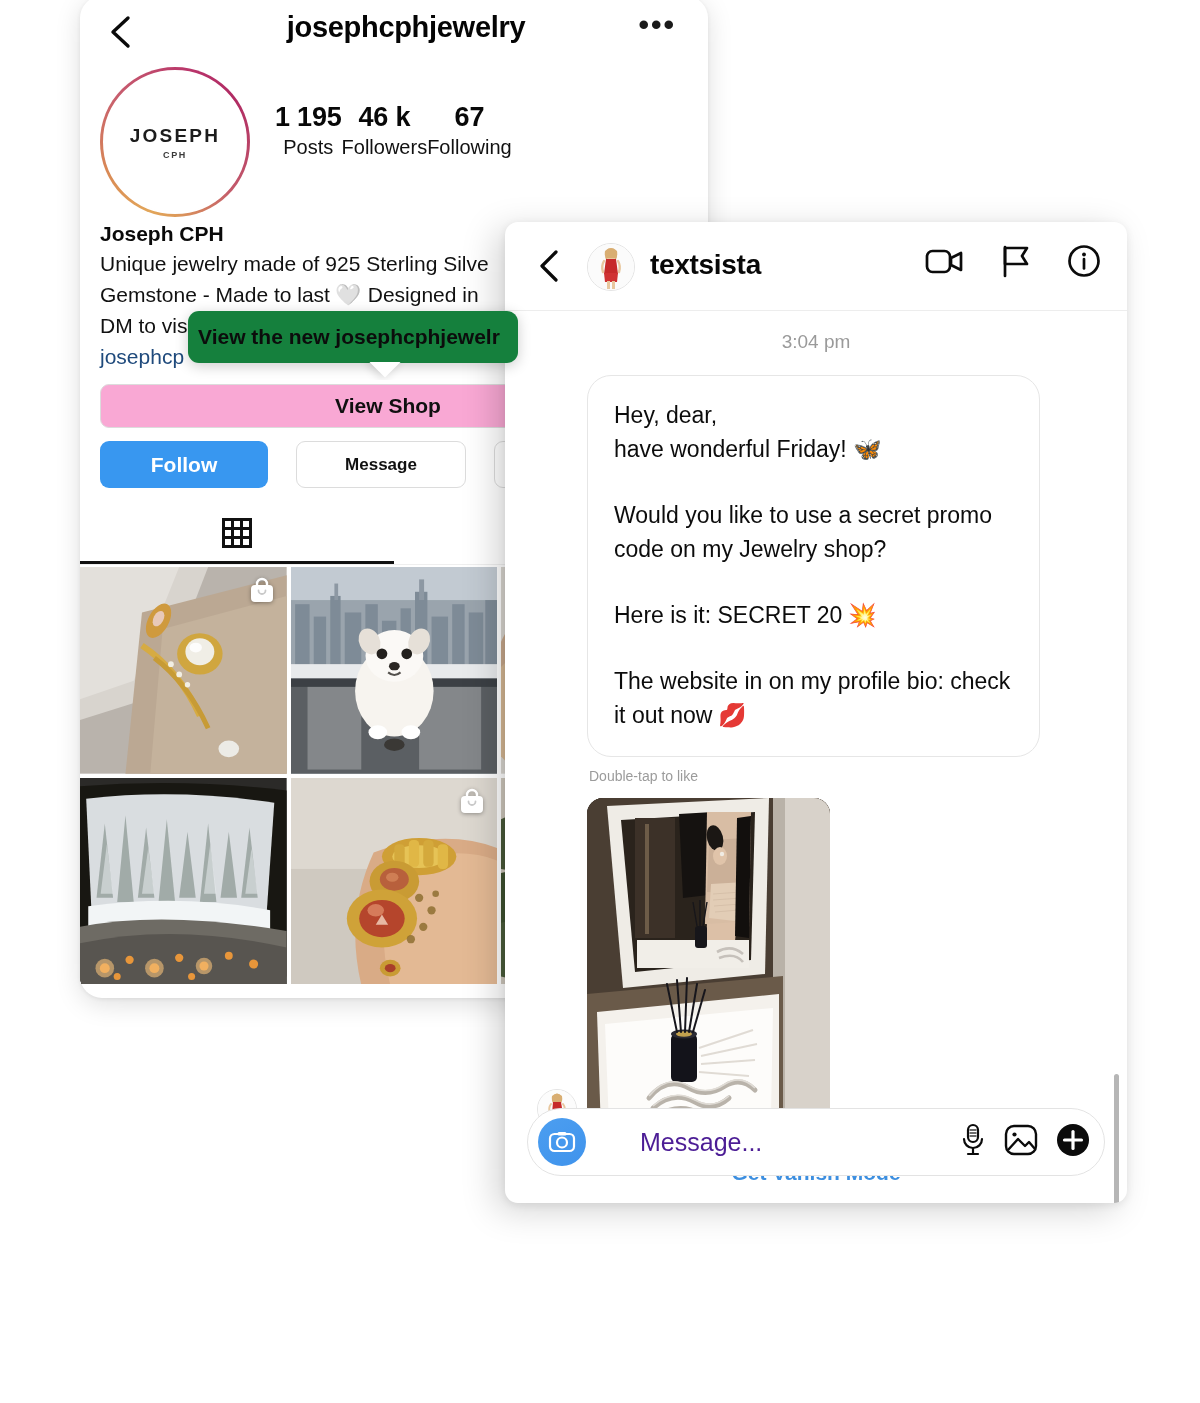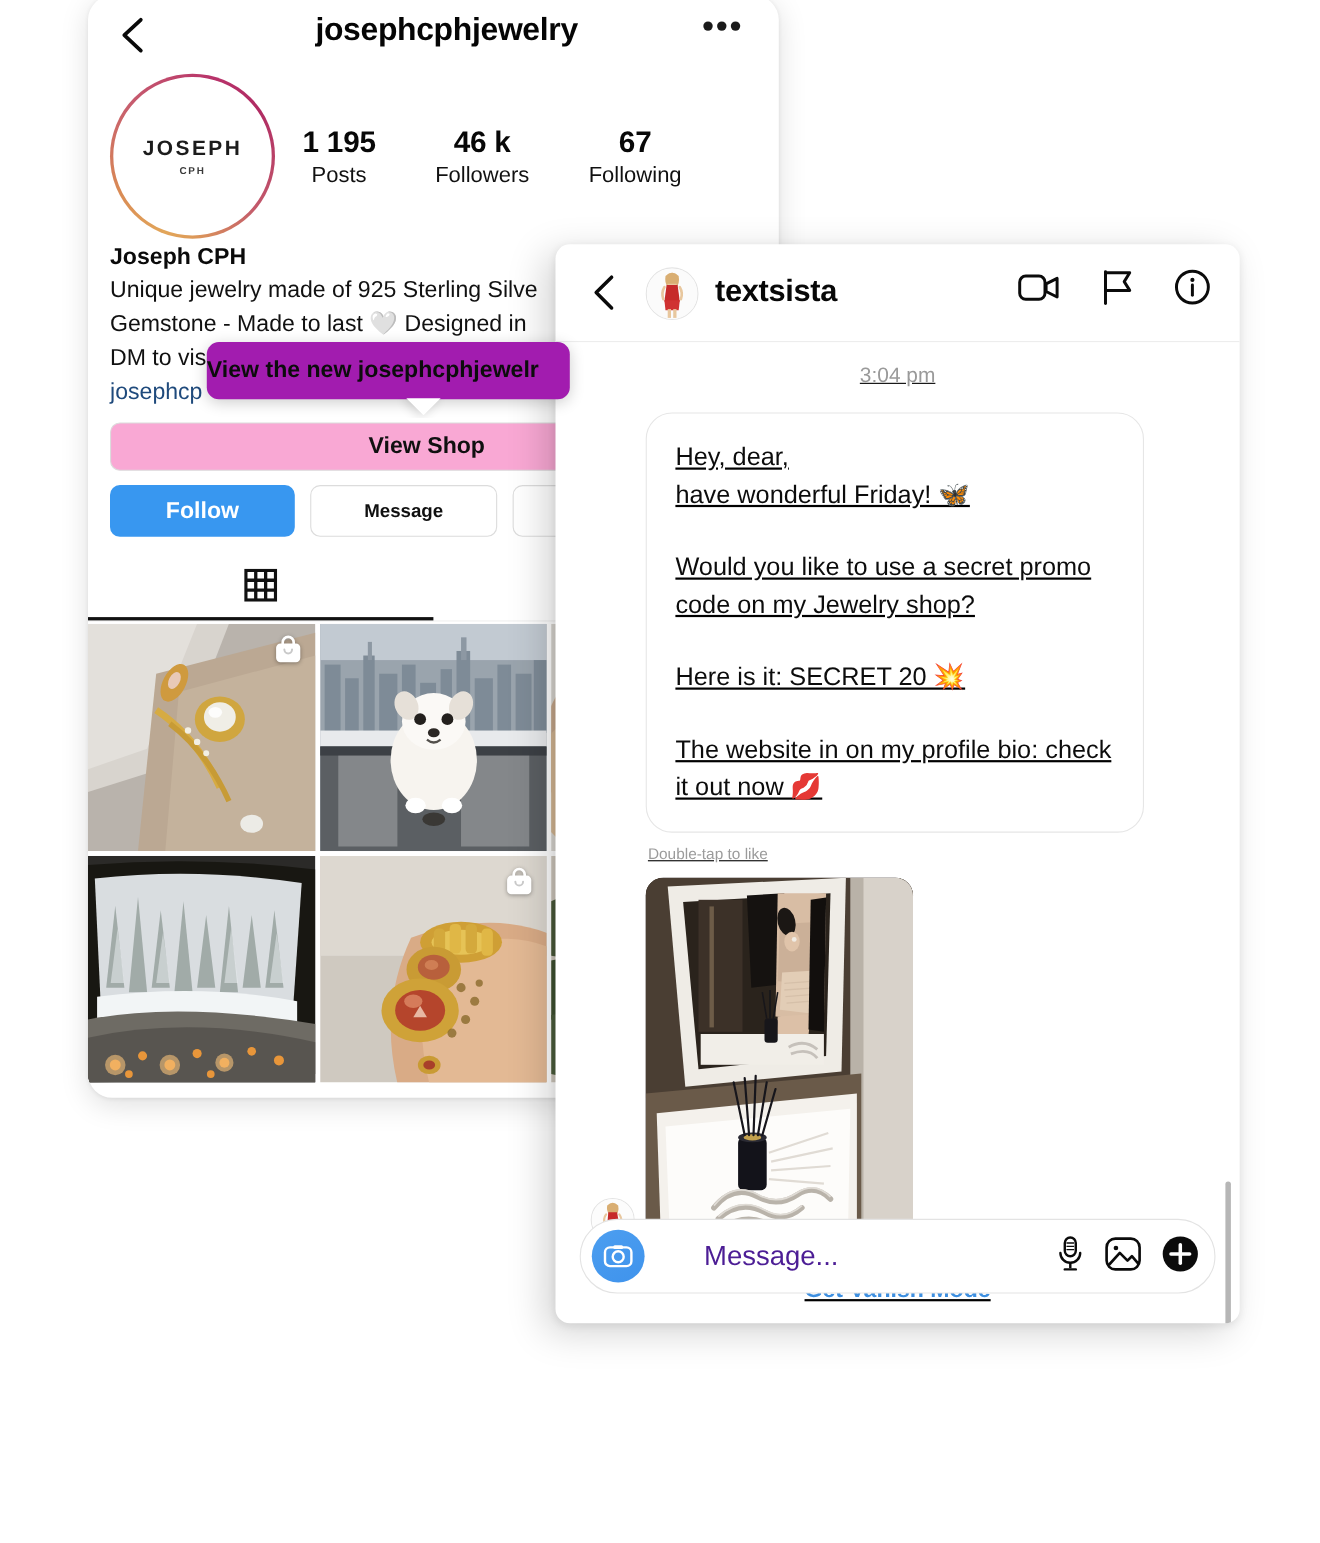--- a/index.html
+++ b/index.html
@@ -110,23 +110,22 @@
     font-size: 9px;
     letter-spacing: 1.6px;
     color: #3a3a3a;
     margin-top: 3px;
     font-weight: bold;
   }
 
   .stats {
     position: absolute;
     left: 195px;
-    top: 46px;
-    display: flex;
-    gap: 54px;
+    top: 34px;
+    display: flex;
   }
   .stat { text-align: center; }
   .stat-num {
     font-size: 27px;
     font-weight: bold;
     color: #080808;
     letter-spacing: -0.2px;
   }
   .stat-lbl {
     font-size: 20px;
@@ -170,21 +169,21 @@
     font-size: 21px;
     font-weight: bold;
     color: #101010;
     display: flex;
     align-items: center;
     justify-content: center;
     box-sizing: border-box;
   }
   .btn-row {
     display: flex;
-    gap: 14px;
+    gap: 28px;
     margin-top: 13px;
   }
   .btn-follow {
     width: 168px;
     height: 47px;
     background: #3897f0;
     border-radius: 9px;
     color: #fff;
     font-size: 21px;
     font-weight: bold;
@@ -261,21 +260,20 @@
   .dm-panel {
     position: absolute;
     left: 505px;
     top: 222px;
     width: 622px;
     height: 981px;
     background: #ffffff;
     border-radius: 13px;
     box-shadow: -10px 8px 34px rgba(0,0,0,0.17), 0 2px 8px rgba(0,0,0,0.08);
     overflow: hidden;
-    text-decoration: underline;
   }
   .dm-head {
     position: relative;
     height: 88px;
     border-bottom: 1px solid #ededed;
   }
   .dm-back {
     position: absolute;
     left: 28px;
     top: 24px;
@@ -424,26 +422,26 @@
     gap: 18px;
   }
 
   
   .tooltip {
     position: absolute;
     left: 188px;
     top: 311px;
     width: 330px;
     height: 52px;
-    background: #a21caf;
+    background: #15803d;
     border-radius: 11px;
     box-shadow: 0 3px 14px rgba(0,0,0,0.20);
     display: flex;
     align-items: center;
-    padding-left: 0;
+    padding-left: 10px;
     box-sizing: border-box;
     z-index: 30;
   }
   .tooltip-text {
     font-size: 21px;
     font-weight: bold;
     color: #0c0c0c;
     white-space: nowrap;
   }
   .tooltip-arrow {

